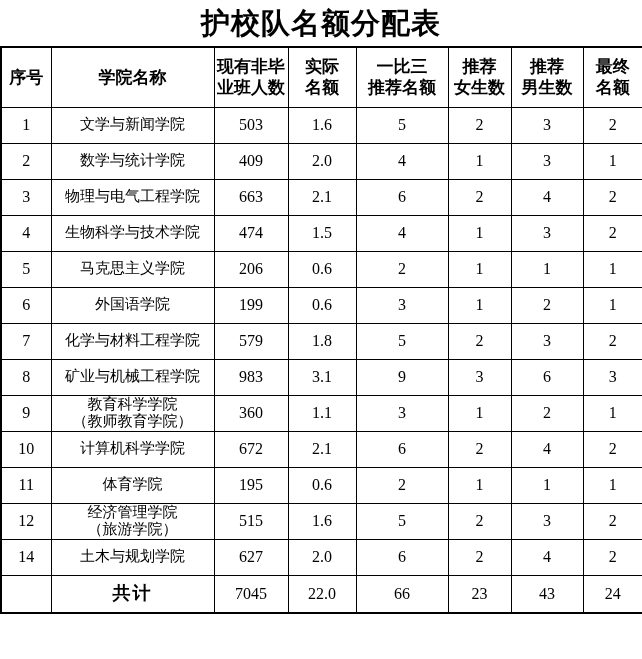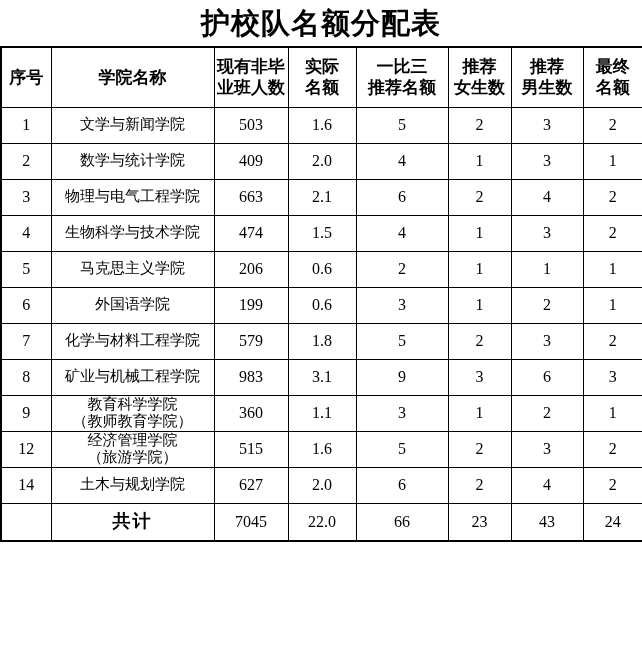--- a/index.html
+++ b/index.html
@@ -191,20 +191,40 @@
           <td class="college">教育科学学院
 （教师教育学院）</td>
           <td>360</td>
           <td>1.1</td>
           <td>3</td>
           <td>1</td>
           <td>2</td>
           <td>1</td>
         </tr>
         <tr>
+          <td>10</td>
+          <td class="college">计算机科学学院</td>
+          <td>672</td>
+          <td>2.1</td>
+          <td>6</td>
+          <td>2</td>
+          <td>4</td>
+          <td>2</td>
+        </tr>
+        <tr>
+          <td>11</td>
+          <td class="college">体育学院</td>
+          <td>195</td>
+          <td>0.6</td>
+          <td>2</td>
+          <td>1</td>
+          <td>1</td>
+          <td>1</td>
+        </tr>
+        <tr>
           <td>12</td>
           <td class="college">经济管理学院
 （旅游学院）</td>
           <td>515</td>
           <td>1.6</td>
           <td>5</td>
           <td>2</td>
           <td>3</td>
           <td>2</td>
         </tr>

